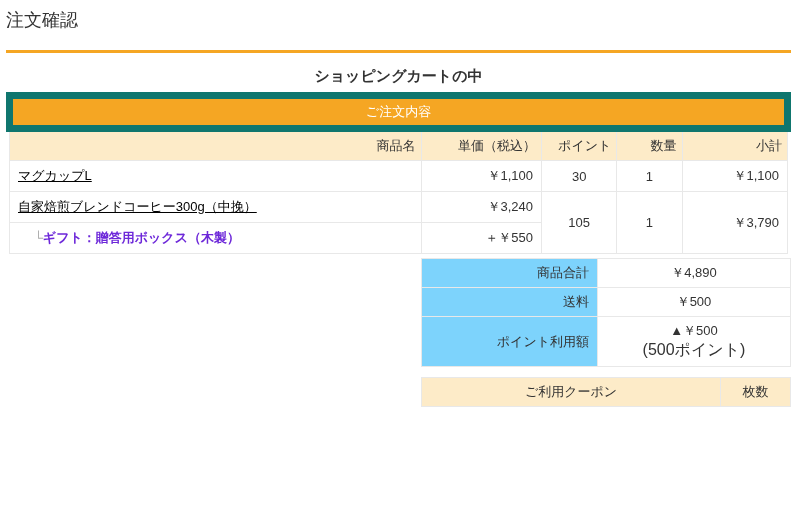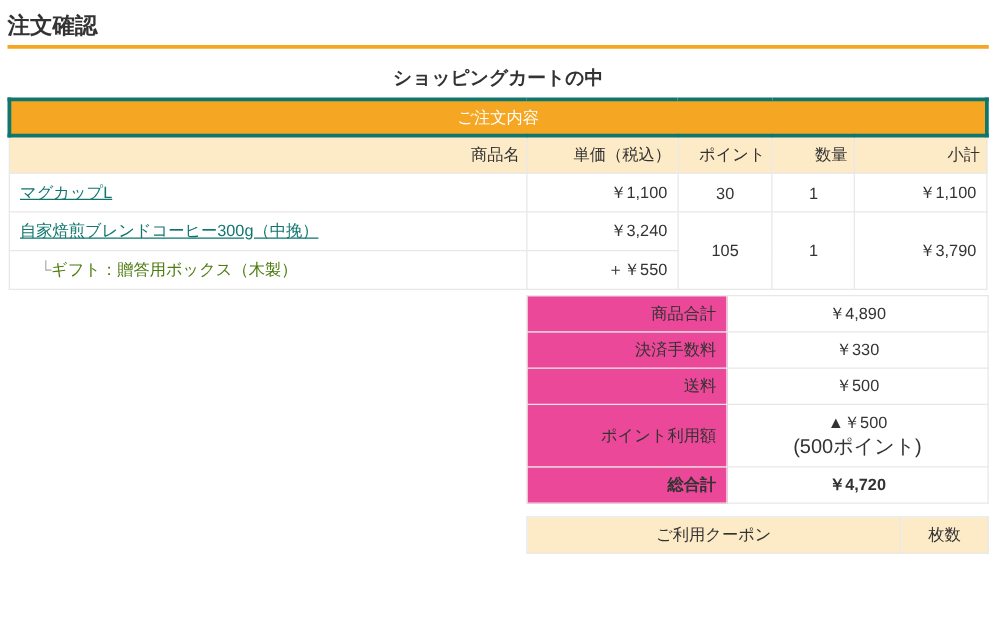--- a/index.html
+++ b/index.html
@@ -1,39 +1,39 @@
 <!DOCTYPE html>
 <html><head>
   <meta charset="utf-8">
   <style>
     * { box-sizing: border-box; margin: 0; padding: 0; }
     body { font-family: "Hiragino Kaku Gothic Pro", "Meiryo", sans-serif; font-size: 13px; color: #333; background: #fff; width: 797px; }
     .page { padding: 8px 6px; }
-    h2.page-title { font-size: 18px; font-weight: bold; margin-bottom: 4px; }
+    h2.page-title { font-size: 18px; font-weight: normal; margin-bottom: 18px; }
     .orange-divider { height: 3px; background: #f5a623; margin-bottom: 14px; }
     h3.sub-title { font-size: 15px; font-weight: bold; margin-bottom: 6px; text-align: center; }
     table { border-collapse: collapse; width: 100%; }
     .order-table { margin-bottom: 4px; }
-    .caption-row td { background: #f5a623; color: #fff; text-align: center; padding: 4px; font-weight: normal; border: 3px solid #0f766e; }
+    .caption-row td { background: #f5a623; color: #fff; text-align: center; padding: 4px; font-weight: normal; border: 7px solid #0f766e; }
     .header-row th { background: #fdebc8; font-weight: normal; text-align: right; padding: 5px; border: 1px solid #e8e8e8; }
     .col-name { width: 410px; }
     .col-price { width: 120px; }
     .col-point { width: 75px; }
     .col-qty { width: 65px; }
     .col-subtotal { width: 105px; }
     .item-row td { border: 1px solid #e8e8e8; padding: 6px 8px; }
     .item-row td.num { text-align: right; }
     .item-row td.center { text-align: center; }
-    a.product-link { color: #0f766e; text-decoration: underline; text-align: center; }
-    .addon { padding-left: 16px; color: #4d7c0f; }
+    a.product-link { color: #000000; text-decoration: underline; text-align: center; }
+    .addon { padding-left: 16px; color: #6d28d9; font-weight: bold; }
     .addon:before { content: "└ "; color: #aaa; letter-spacing: -2px; }
     .summary-wrap { display: flex; justify-content: flex-end; }
     .summary-table { width: 370px; }
     .summary-table td { border: 1px solid #e8e8e8; padding: 5px 8px; }
-    .summary-table .label-cell { width: 160px; background: #ec4899; text-align: right; }
+    .summary-table .label-cell { width: 176px; background: #7dd3fc; text-align: right; }
     .summary-table .val-cell { text-align: center; }
     .total-row .label-cell, .total-row .val-cell { font-weight: bold; }
     .val-sub { font-size: 16px; color: #333; }
     .coupon-wrap { display: flex; justify-content: flex-end; margin-top: 10px; }
     .coupon-table { width: 370px; }
     .coupon-table th { background: #fdebc8; font-weight: normal; text-align: center; padding: 5px; border: 1px solid #e8e8e8; }
     .coupon-count-h { width: 70px; }
   </style>
 </head>
 <body>
@@ -79,34 +79,26 @@
   </table>
 
   <div class="summary-wrap">
     <table class="summary-table">
       <tbody id="summary-rows">
           <tr>
             <td class="label-cell">商品合計</td>
             <td class="val-cell">￥4,890</td>
           </tr>
           <tr>
-            <td class="label-cell">決済手数料</td>
-            <td class="val-cell">￥330</td>
-          </tr>
-          <tr>
             <td class="label-cell">送料</td>
             <td class="val-cell">￥500</td>
           </tr>
           <tr>
             <td class="label-cell">ポイント利用額</td>
             <td class="val-cell">▲￥500<br><span class="val-sub">(500ポイント)</span></td>
-          </tr>
-          <tr class="total-row">
-            <td class="label-cell">総合計</td>
-            <td class="val-cell">￥4,720</td>
           </tr>
         </tbody>
     </table>
   </div>
 
   <div class="coupon-wrap">
     <table class="coupon-table">
       <tbody>
           <tr>
         <th>ご利用クーポン</th>

